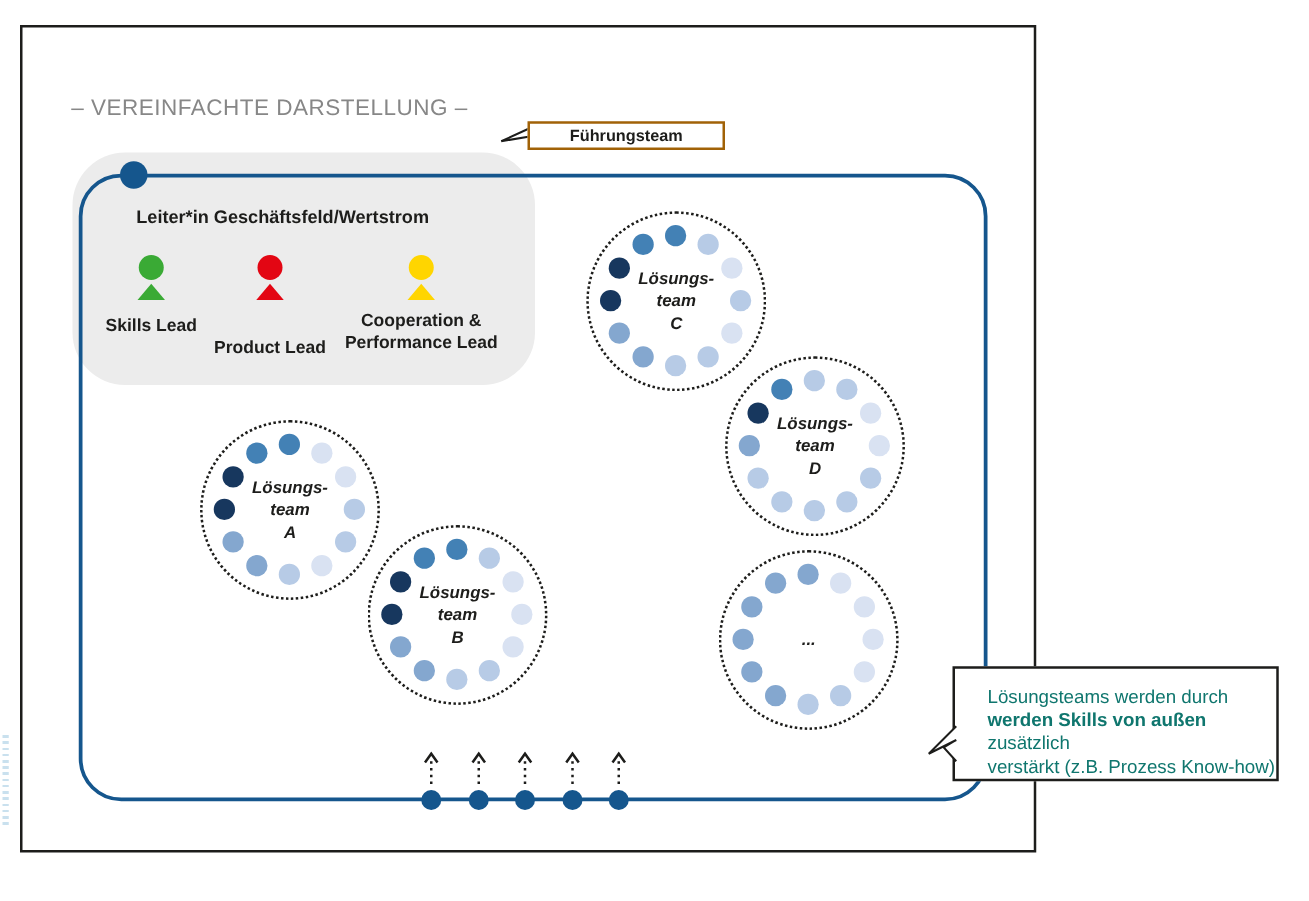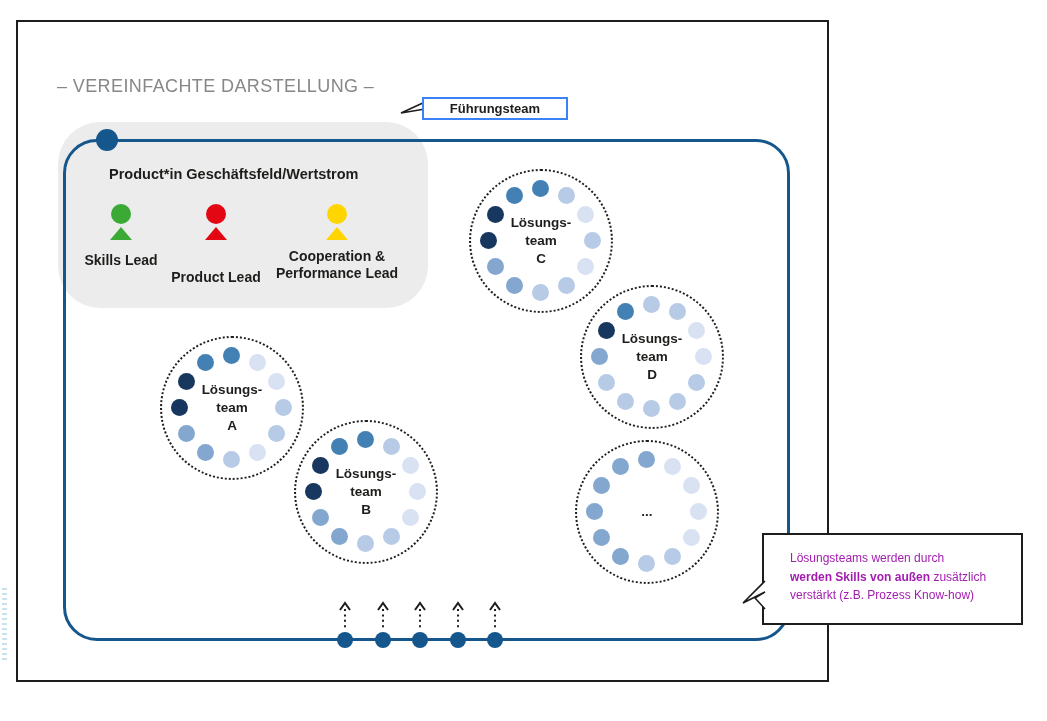--- a/index.html
+++ b/index.html
@@ -26,41 +26,42 @@
   }
   .blue-ring {
     position:absolute; left:63px; top:139px; width:727px; height:502px;
     border:3px solid #15568d; border-radius:34px;
   }
   .blue-dot {
     position:absolute; width:22px; height:22px; border-radius:50%;
     background:#15568d;
   }
   .ft-box {
-    position:absolute; left:422px; top:97px; width:146px; height:23px;
-    background:#fff; border:2px solid #3b82f6; display:flex; align-items:center;
+    position:absolute; left:422px; top:97px; width:158px; height:23px;
+    background:#fff; border:2px solid #a16207; display:flex; align-items:center;
     justify-content:center; font-size:13px; font-weight:bold; color:#1d1d1b;
   }
   .ft-tail { position:absolute; left:398px; top:99px; }
   .leiter-title {
     position:absolute; left:109px; top:166px; font-size:14.5px; font-weight:bold;
     color:#1d1d1b;
   }
   .lead-circle { position:absolute; width:20px; height:20px; border-radius:50%; }
   .lead-triangle {
     position:absolute; width:0; height:0;
     border-left:11px solid transparent; border-right:11px solid transparent;
   }
   .lead-label {
     position:absolute; width:160px; text-align:center; font-size:14px;
     font-weight:bold; color:#1d1d1b; line-height:17px;
   }
   .team-ring {
     position:absolute; width:144px; height:144px; border-radius:50%;
     border:2.5px dotted #1d1d1b;
+    font-style:italic;
   }
   .member-dot { position:absolute; width:17px; height:17px; border-radius:50%; }
   .team-label {
     position:absolute; left:0; right:0; top:50%; transform:translateY(-50%);
     text-align:center; font-size:13.5px; font-weight:600; color:#1d1d1b;
     line-height:18px;
   }
   .bottom-label {
     position:absolute; left:358px; top:569px; width:200px; text-align:center;
     font-size:14px; font-weight:bold; color:#17365d;
@@ -68,21 +69,21 @@
   .arrow-svg { position:absolute; }
   .connector-dot {
     position:absolute; width:16px; height:16px; border-radius:50%;
     background:#15568d;
   }
   .callout {
     position:absolute; left:762px; top:533px; width:261px; height:92px;
     background:#fff; border:2px solid #1d1d1b; z-index:20;
   }
   .callout-text {
-    position:absolute; left:26px; top:14px; font-size:12px; color:#a21caf;
+    position:absolute; left:26px; top:14px; font-size:15px; color:#0f766e;
     line-height:18.5px;
   }
   .callout-text .b { font-weight:bold; }
   .callout-tail { position:absolute; left:740px; top:578px; z-index:21; }
   .watermark {
     position:absolute; left:2px; top:588px; width:5px; height:74px;
     background:repeating-linear-gradient(#bcd9ea 0 2px, transparent 2px 5px);
     opacity:0.8;
   }
 </style>
@@ -98,21 +99,21 @@
   <div class="gray-panel"></div>
 
   <div class="blue-ring"></div>
   <div class="blue-dot" style="left:96px; top:129px;"></div>
 
   <svg class="ft-tail" width="28" height="20">
     <polyline points="27,3 3,14 27,10" fill="#ffffff" stroke="#1d1d1b" stroke-width="1.6"></polyline>
   </svg>
   <div class="ft-box">Führungsteam</div>
 
-  <div class="leiter-title">Product*in Geschäftsfeld/Wertstrom</div>
+  <div class="leiter-title">Leiter*in Geschäftsfeld/Wertstrom</div>
   <div id="leads-layer">
       <div class="lead-circle" style="background: rgb(58, 170, 53); left: 111px; top: 204px;"></div>
       <div class="lead-triangle" style="border-bottom: 13px solid rgb(58, 170, 53); left: 110px; top: 227px;"></div>
       <div class="lead-label" style="left: 41px; top: 252px;">
         <div>Skills Lead</div>
       </div>
       <div class="lead-circle" style="background: rgb(227, 6, 19); left: 206px; top: 204px;"></div>
       <div class="lead-triangle" style="border-bottom: 13px solid rgb(227, 6, 19); left: 205px; top: 227px;"></div>
       <div class="lead-label" style="left: 136px; top: 269px;">
         <div>Product Lead</div>

